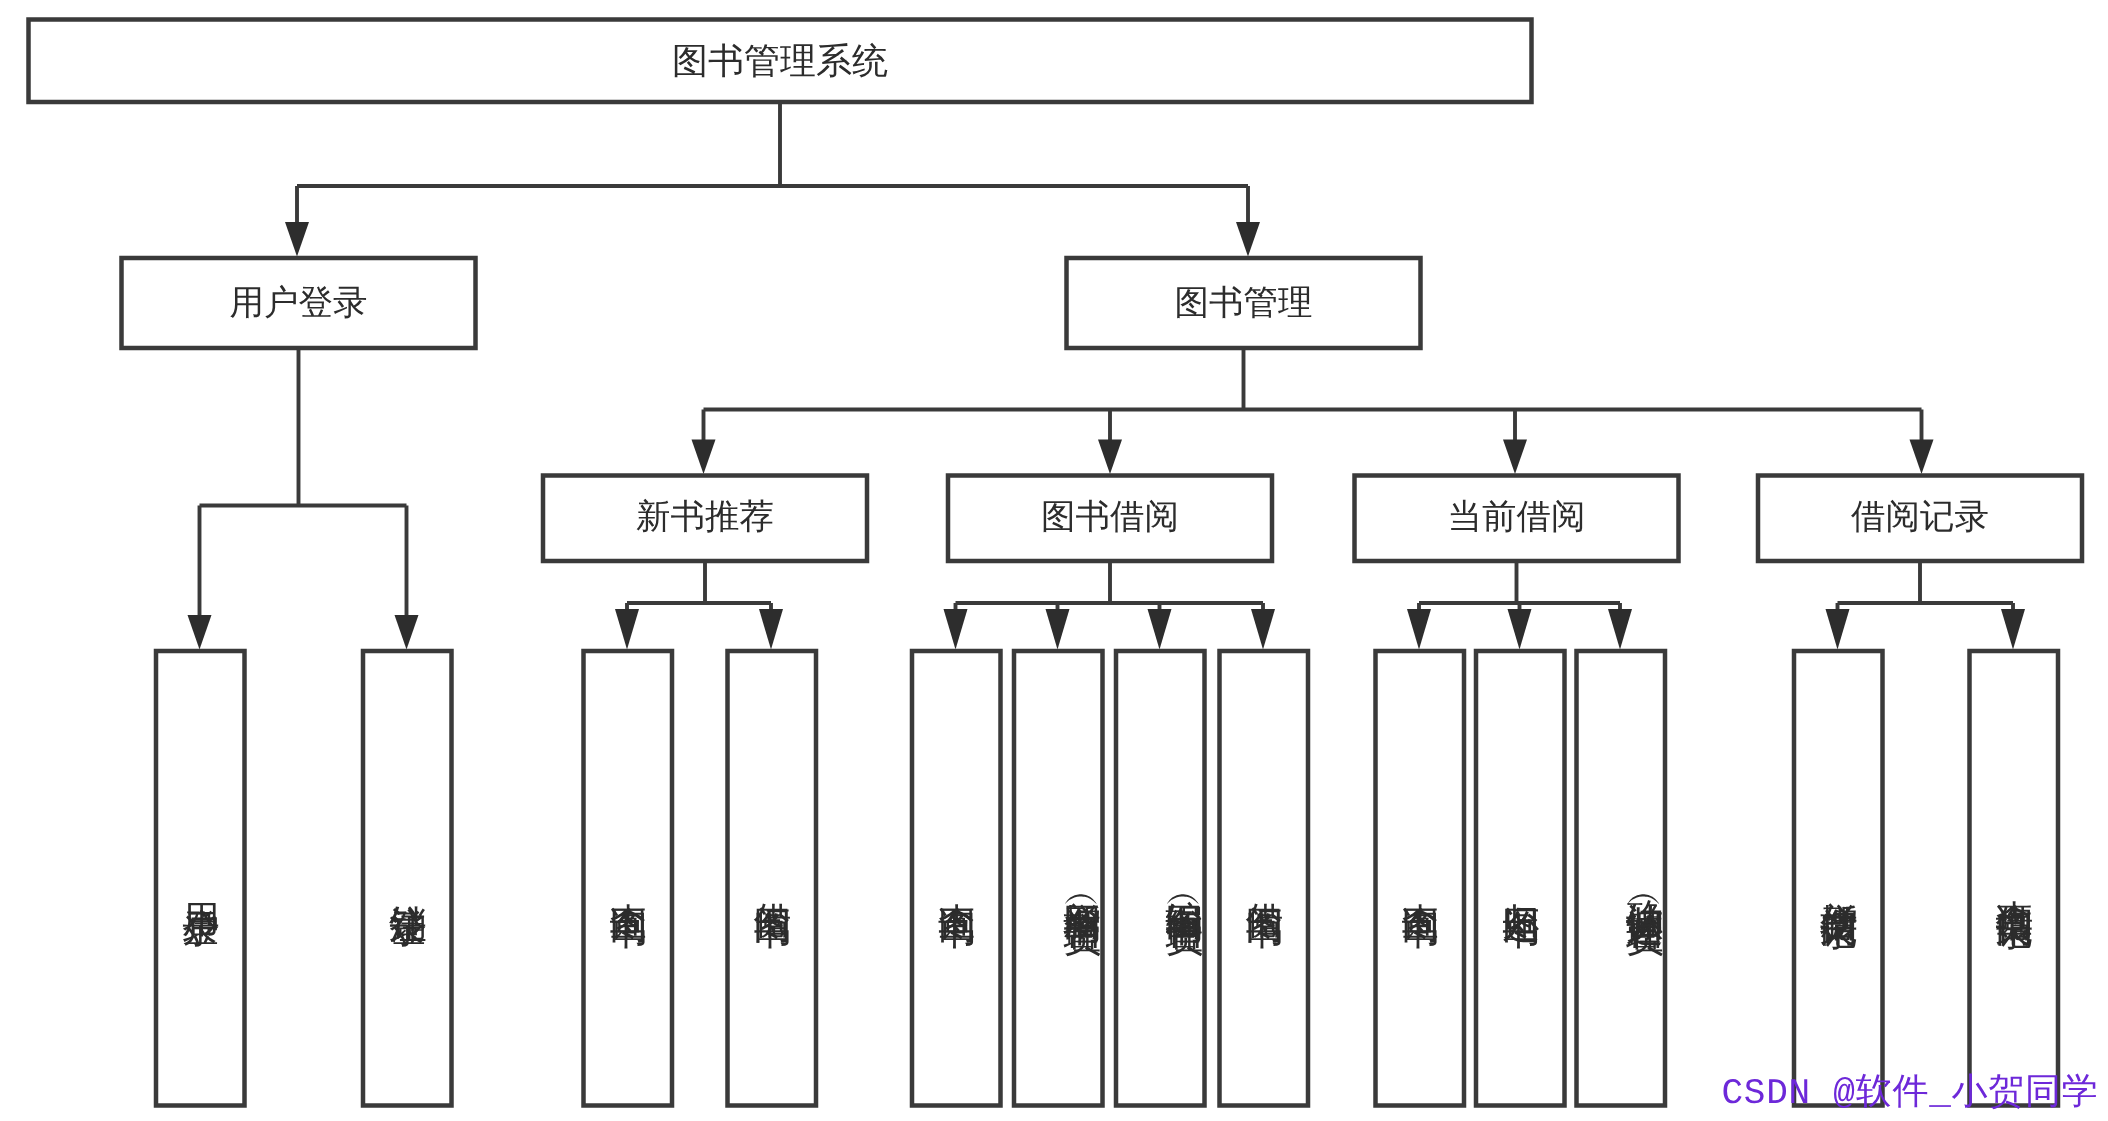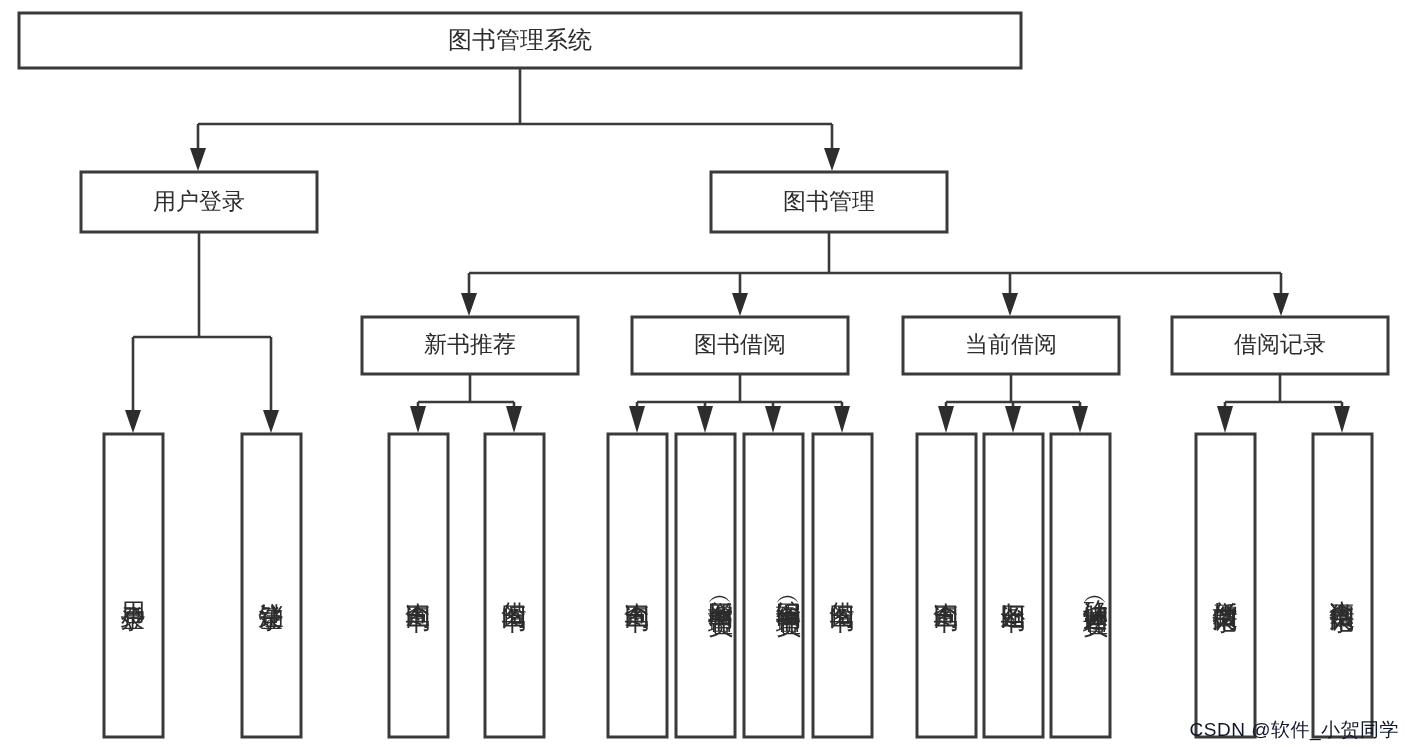--- a/index.html
+++ b/index.html
@@ -65,23 +65,23 @@
     white-space: nowrap;
     pointer-events: none;
   }
   .vlabel.center-v {
     align-items: center;
   }
   .watermark {
     position: absolute;
     right: 6px;
     bottom: 4px;
-    font-family: Liberation Sans, sans-serif;
-    font-size: 19px;
-    color: #0f172a;
+    font-family: Liberation Mono, monospace;
+    font-size: 24px;
+    color: #6d28d9;
     letter-spacing: 0.5px;
     white-space: nowrap;
   }
 </style>
 </head>
 <body>
 
 <div id="diagram-root">
 
   <svg class="canvas" viewBox="0 0 1405 747" xmlns="http://www.w3.org/2000/svg">

